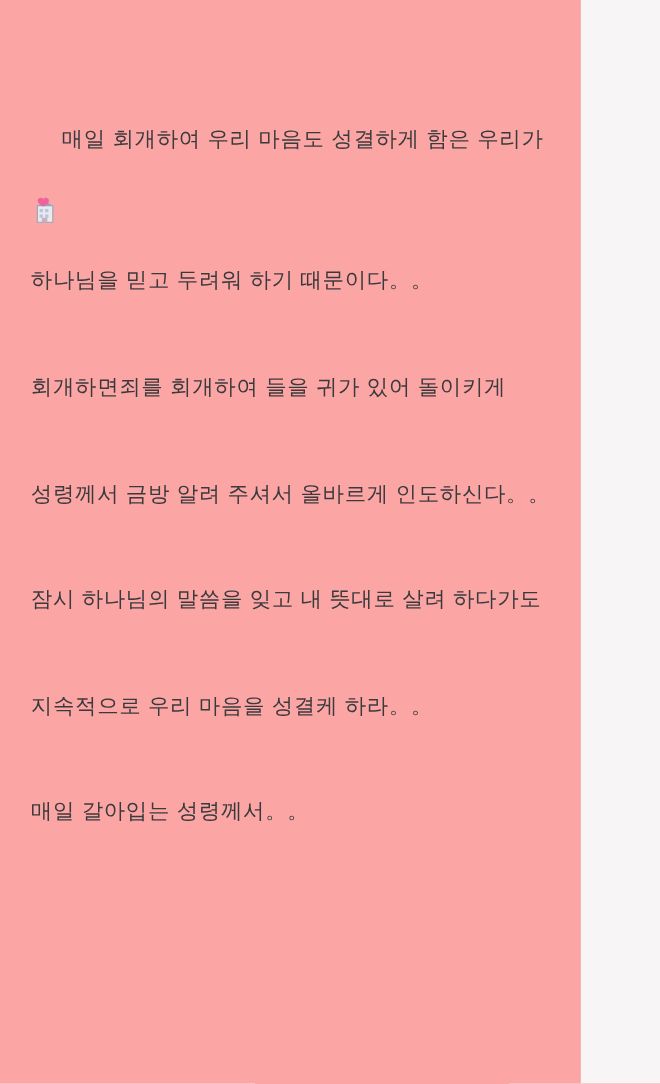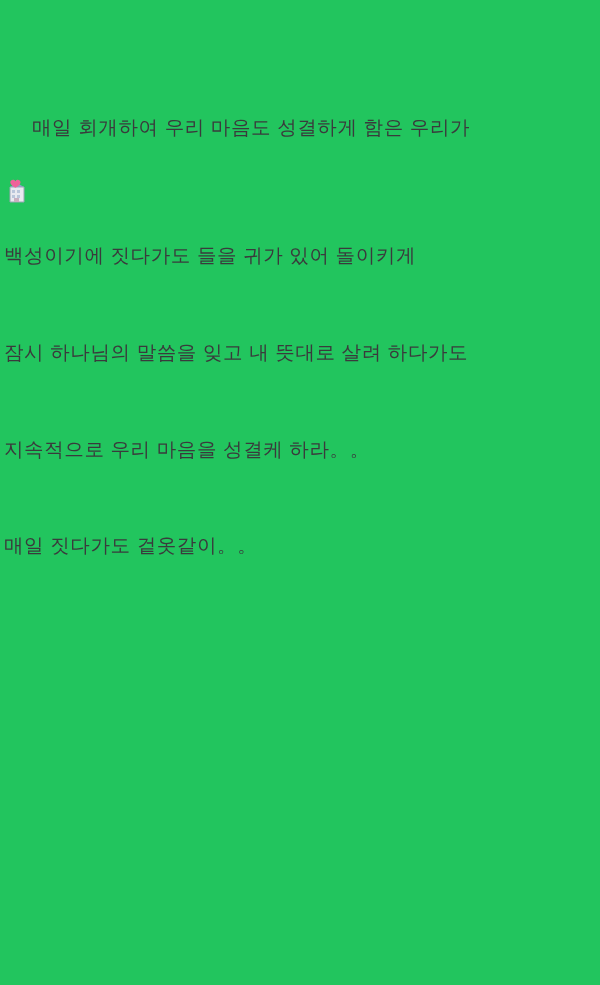--- a/index.html
+++ b/index.html
@@ -8,25 +8,25 @@
   }
   body {
     width: 600px;
     height: 985px;
     background: #f7f5f6;
     font-family: "Liberation Sans", sans-serif;
     overflow: hidden;
   }
   .page {
     position: relative;
-    width: 600px;
+    width: 528px;
     height: 985px;
-    background: #22c55e;
+    background: #fca5a5;
     box-sizing: border-box;
-    padding: 14px 16px 10px 4px;
+    padding: 14px 16px 10px 28px;
   }
   .text-body {
     font-family: "Liberation Sans", sans-serif;
     font-size: 19.5px;
     line-height: 32.2px;
     color: #3a3a3c;
     letter-spacing: 0.6px;
     word-break: keep-all;
     white-space: pre-wrap;
   }
@@ -69,24 +69,26 @@
           <rect x="13" y="12" width="3" height="3" fill="#b9c6da"></rect>
           <rect x="8" y="17" width="3" height="3" fill="#b9c6da"></rect>
           <rect x="13" y="17" width="3" height="3" fill="#b9c6da"></rect>
           <rect x="10" y="20" width="5" height="4" fill="#c8b0c0"></rect>
           <path d="M12 6 c -1.6 -2.6 -5.4 -1.4 -5.4 1.3 c 0 2.2 3.1 4.2 5.4 5.7 c 2.3 -1.5 5.4 -3.5 5.4 -5.7 C 17.4 4.6 13.6 3.4 12 6 z" fill="#f0629a" transform="translate(0,-2.5) scale(0.95)"></path>
         </svg>
       </span>
       <span class="first-line-text">매일 회개하여 우리 마음도 성결하게 함은 우리가</span>
     </div>
 
-    <span class="line">백성이기에 짓다가도 들을 귀가 있어 돌이키게</span>
+    <span class="line">하나님을 믿고 두려워 하기 때문이다。。</span>
+    <span class="line">회개하면죄를 회개하여 들을 귀가 있어 돌이키게</span>
+    <span class="line">성령께서 금방 알려 주셔서 올바르게 인도하신다。。</span>
     <span class="line">잠시 하나님의 말씀을 잊고 내 뜻대로 살려 하다가도</span>
     <span class="line">지속적으로 우리 마음을 성결케 하라。。</span>
-    <span class="line">매일 짓다가도 겉옷같이。。</span>
+    <span class="line">매일 갈아입는 성령께서。。</span>
     
     
     
     
     
     
     
     
     
     

